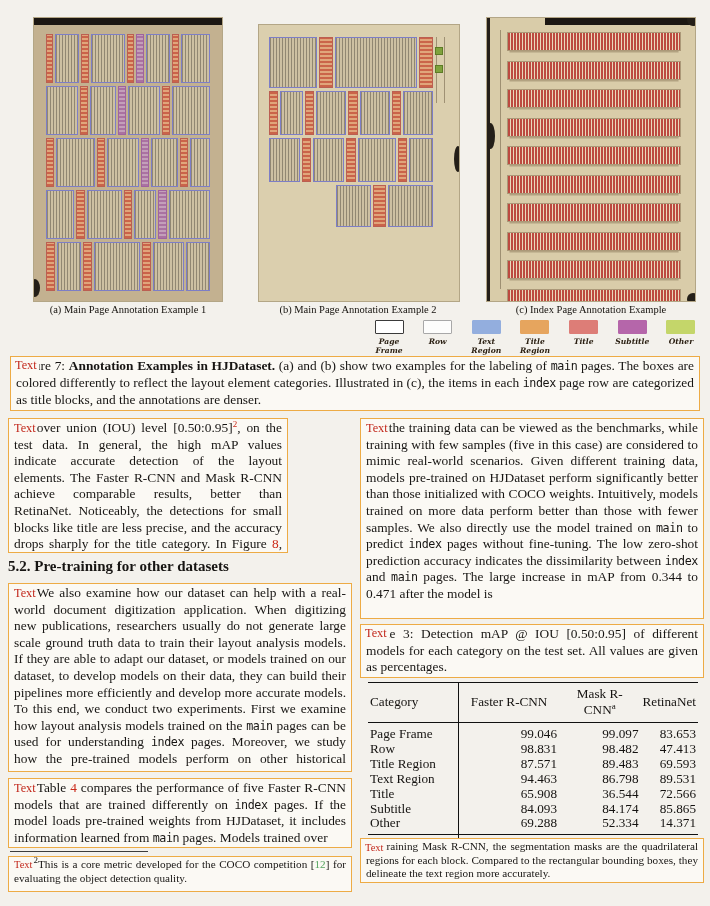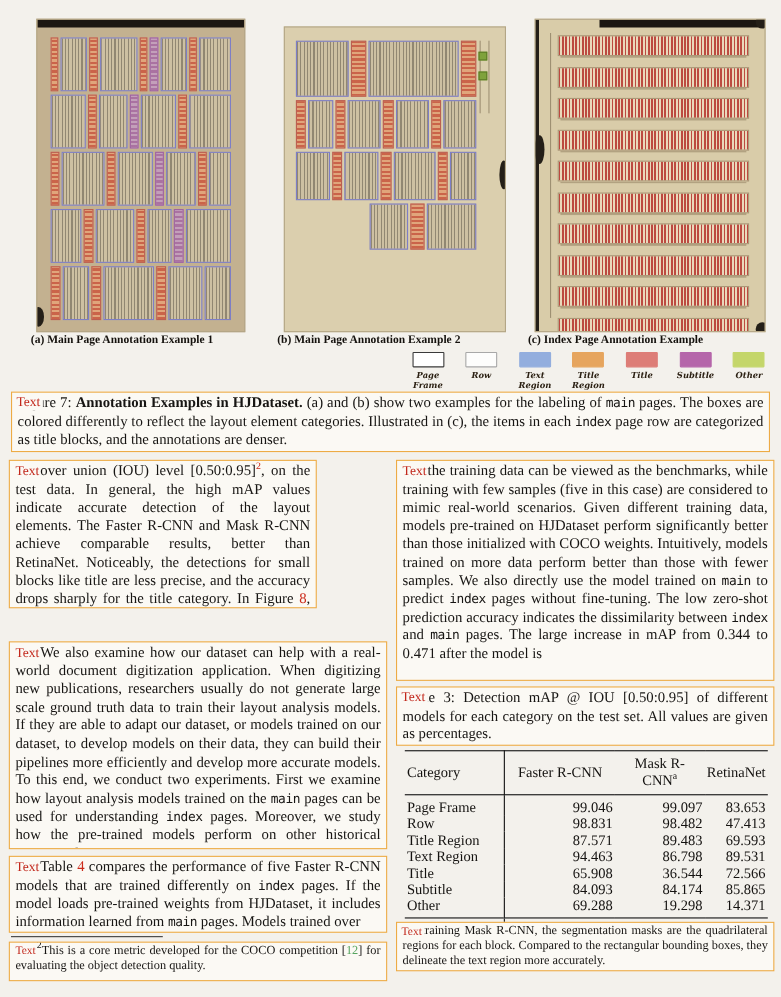--- a/index.html
+++ b/index.html
@@ -14,21 +14,21 @@
           font-size:12.3px;line-height:15px;padding-right:2px;}
 
   .seg-b{font-weight:bold;}
   .seg-m{font-family:"DejaVu Sans Mono",monospace;font-size:11.7px;letter-spacing:-0.4px;}
   .seg-r{color:#cb2a1a;}
   .seg-g{color:#56a55f;}
   .seg-sup{vertical-align:super;font-size:9px;line-height:0;}
 
   
   .h52{position:absolute;left:8px;top:558px;width:344px;font-weight:bold;font-size:15px;}
-  .subcap{position:absolute;top:304px;font-weight:bold;font-size:10.5px;text-align:left;color:#14110d;}
+  .subcap{position:absolute;top:304px;font-weight:normal;font-size:10.5px;text-align:center;color:#14110d;}
   .fn-rule{position:absolute;left:10px;top:851px;width:138px;border-top:1.1px solid #3c3c3c;}
   .small{font-size:11.2px;line-height:13.7px;}
 
   
   .legend{position:absolute;left:366px;top:320px;width:338px;display:flex;justify-content:space-between;}
   .lg-item{width:46px;text-align:center;}
   .lg-box{width:27px;height:12px;margin:0 auto 3px;border:1px solid #777;border-radius:1px;}
   .lg-label{font-size:7.6px;font-weight:bold;font-style:italic;color:#2b2013;font-family:"DejaVu Serif",serif;}
 
   
@@ -218,20 +218,21 @@
 
   <div class="anno" style="left:10px;top:356px;width:690px;height:55px;line-height:16.8px;">
     <span class="lbl-ov">Text</span>
     <span><span>Figure 7: </span><span class="seg-b">Annotation Examples in HJDataset.</span><span> (a) and (b) show two examples for the labeling of </span><span class="seg-m">main</span><span> pages. The boxes are colored differently to reflect the layout element categories.  Illustrated in (c), the items in each </span><span class="seg-m">index</span><span> page row are categorized as title blocks, and the annotations are denser.</span></span>
   </div>
 
   <div class="anno" style="left:8px;top:418px;width:280px;height:135px;">
     <span class="lbl">Text</span><span><span>over union (IOU) level [0.50:0.95]</span><span class="seg-sup seg-r">2</span><span>, on the test data.  In general, the high mAP values indicate accurate detection of the layout elements.  The Faster R-CNN and Mask R-CNN achieve comparable results, better than RetinaNet.  Noticeably, the detections for small blocks like title are less precise, and the accuracy drops sharply for the title category.  In Figure </span><span class="seg-r">8</span><span>, (a) and (b) illustrate the accurate prediction results of the Faster R-CNN model.</span></span>
   </div>
 
+  <div class="h52">5.2. Pre-training for other datasets</div>
 
   <div class="anno" style="left:8px;top:583px;width:344px;height:189px;">
     <span class="lbl">Text</span><span><span>We also examine how our dataset can help with a real-world document digitization application.  When digitizing new publications, researchers usually do not generate large scale ground truth data to train their layout analysis models. If they are able to adapt our dataset, or models trained on our dataset, to develop models on their data, they can build their pipelines more efficiently and develop more accurate models.  To this end, we conduct two experiments.  First we examine how layout analysis models trained on the </span><span class="seg-m">main</span><span> pages can be used for understanding </span><span class="seg-m">index</span><span> pages.  Moreover, we study how the pre-trained models perform on other historical Japanese documents.</span></span>
   </div>
 
   <div class="anno" style="left:8px;top:778px;width:344px;height:70px;">
     <span class="lbl">Text</span><span><span>Table </span><span class="seg-r">4</span><span> compares the performance of five Faster R-CNN models that are trained differently on </span><span class="seg-m">index</span><span> pages.  If the model loads pre-trained weights from HJDataset, it includes information learned from </span><span class="seg-m">main</span><span> pages.  Models trained over</span></span>
   </div>
 
   <div class="fn-rule"></div>
@@ -292,21 +293,21 @@
           </tr>
           <tr>
             <td>Subtitle</td>
             <td class="c2">84.093</td>
             <td class="c3">84.174</td>
             <td>85.865</td>
           </tr>
           <tr>
             <td>Other</td>
             <td class="c2">69.288</td>
-            <td class="c3">19.298</td>
+            <td class="c3">52.334</td>
             <td>14.371</td>
           </tr>
         </tbody>
       <tfoot>
         <tr>
           <td>mAP</td>
           <td class="c2">81.991</td>
           <td class="c3">81.343</td>
           <td>75.223</td>
         </tr>

